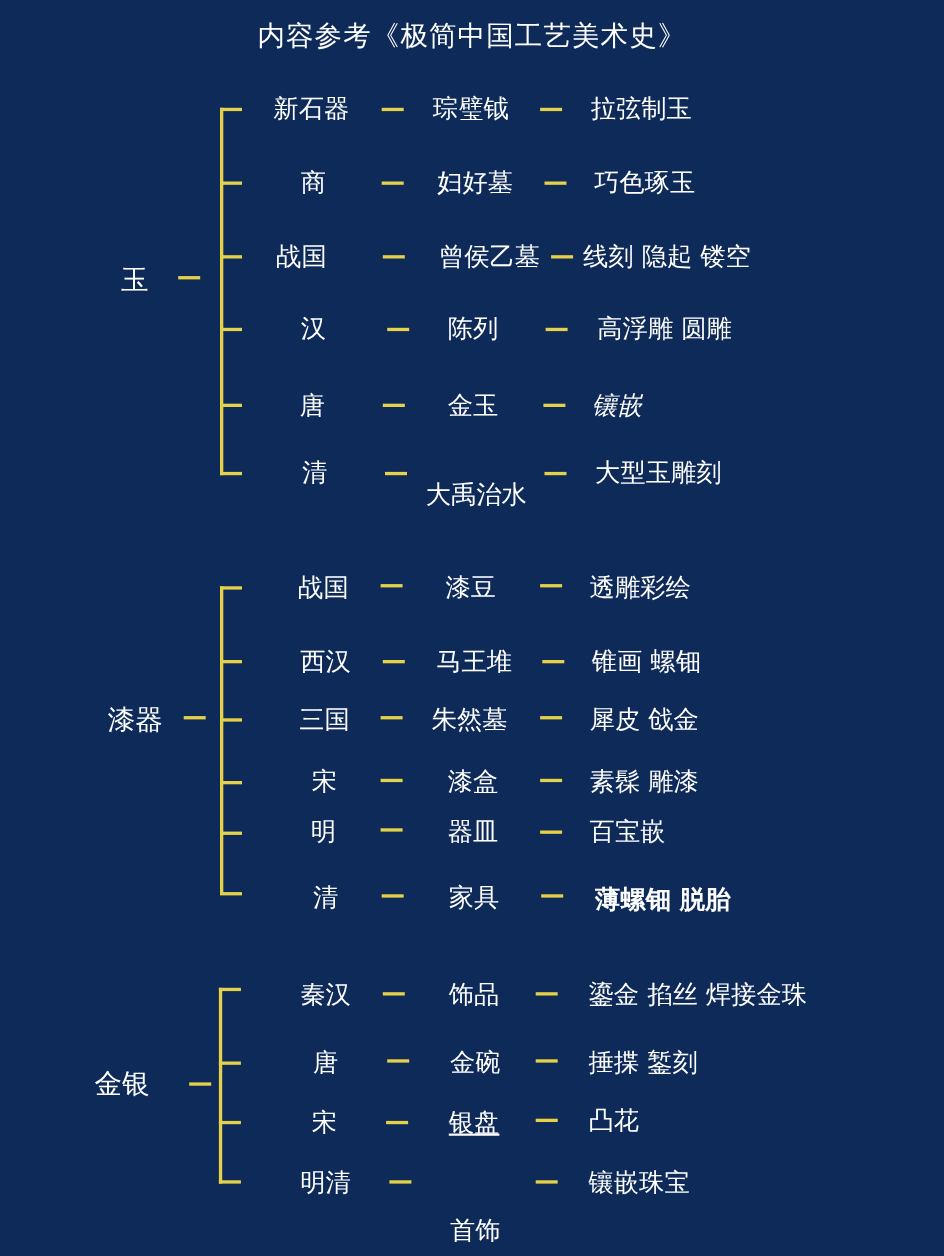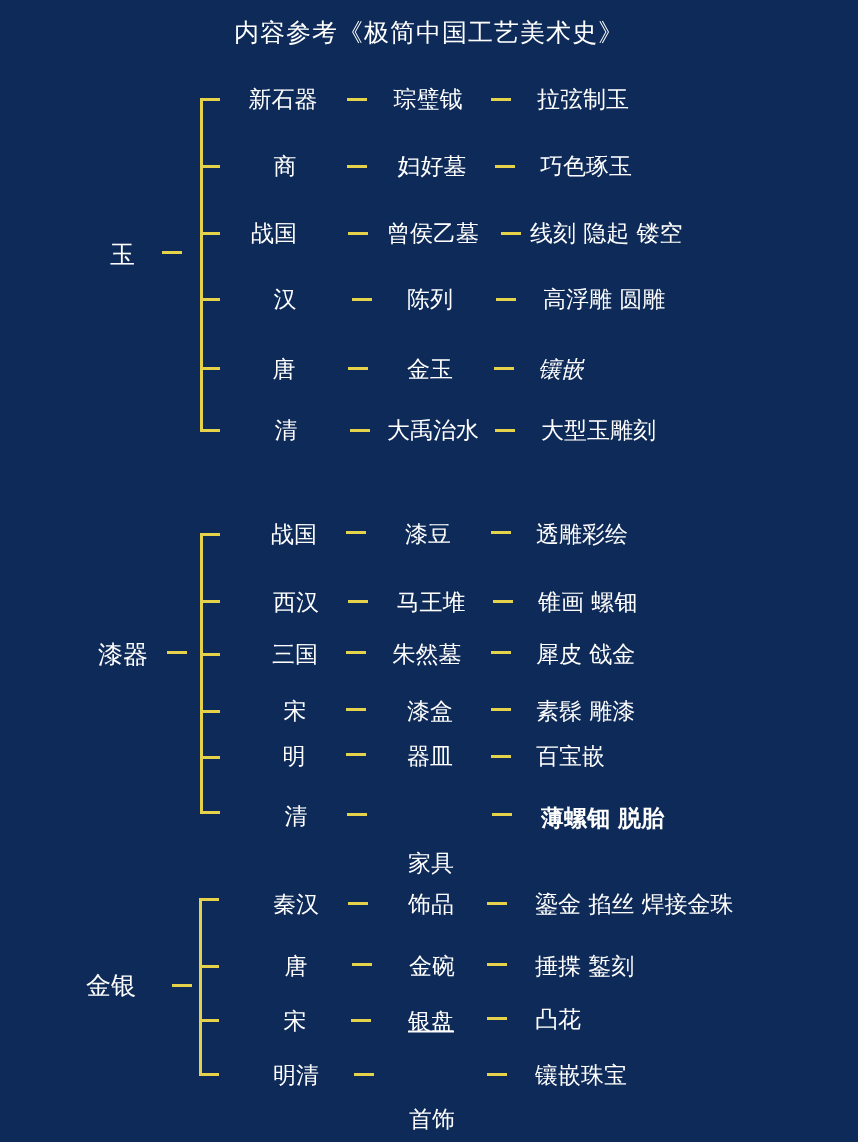--- a/index.html
+++ b/index.html
@@ -54,42 +54,42 @@
   <div class="tick" style="left:200px; top:165px;"></div>
   <div class="cell" style="left:285px; top:166px;">商</div>
   <div class="dash" style="left:347px; top:165px;"></div>
   <div class="cell" style="left:432px; top:166px;">妇好墓</div>
   <div class="dash" style="left:495px; top:165px;"></div>
   <div class="cell left" style="left:540px; top:166px;">巧色琢玉</div>
 
   <div class="tick" style="left:200px; top:232px;"></div>
   <div class="cell" style="left:274px; top:233px;">战国</div>
   <div class="dash" style="left:348px; top:232px;"></div>
-  <div class="cell" style="left:433px; top:233px;">曾侯乙墓</div>
+  <div class="cell" style="left:445px; top:233px;">曾侯乙墓</div>
   <div class="dash" style="left:501px; top:232px;"></div>
   <div class="cell left" style="left:530px; top:233px;">线刻 隐起 镂空</div>
 
   <div class="tick" style="left:200px; top:298px;"></div>
   <div class="cell" style="left:285px; top:299px;">汉</div>
   <div class="dash" style="left:352px; top:298px;"></div>
   <div class="cell" style="left:430px; top:299px;">陈列</div>
   <div class="dash" style="left:496px; top:298px;"></div>
   <div class="cell left" style="left:543px; top:299px;">高浮雕 圆雕</div>
 
   <div class="tick" style="left:200px; top:367px;"></div>
   <div class="cell" style="left:284px; top:369px;">唐</div>
   <div class="dash" style="left:348px; top:367px;"></div>
   <div class="cell" style="left:430px; top:369px;">金玉</div>
   <div class="dash" style="left:494px; top:367px;"></div>
   <div class="cell left" style="left:538px; top:369px;font-style:italic;">镶嵌</div>
 
   <div class="tick" style="left:200px; top:429px;"></div>
   <div class="cell" style="left:286px; top:430px;">清</div>
   <div class="dash" style="left:350px; top:429px;"></div>
-  <div class="cell" style="left:433px; top:430px;">大禹治水</div>
+  <div class="cell" style="left:433px; top:450px;">大禹治水</div>
   <div class="dash" style="left:495px; top:429px;"></div>
   <div class="cell left" style="left:541px; top:430px;text-align:center;">大型玉雕刻</div>
 </div>
 
 <div>
   <div class="cat" style="left:98px; top:654px;">漆器</div>
   <div class="dash" style="left:167px; top:651px;"></div>
   <div class="vline" style="left:200px; top:533px; height:280px;"></div>
 
   <div class="tick" style="left:200px; top:533px;"></div>
@@ -123,21 +123,21 @@
   <div class="tick" style="left:200px; top:756px;"></div>
   <div class="cell" style="left:294px; top:756px;">明</div>
   <div class="dash" style="left:346px; top:753px;"></div>
   <div class="cell" style="left:430px; top:756px;">器皿</div>
   <div class="dash" style="left:491px; top:755px;"></div>
   <div class="cell left" style="left:536px; top:756px;">百宝嵌</div>
 
   <div class="tick" style="left:200px; top:811px;"></div>
   <div class="cell" style="left:296px; top:816px;">清</div>
   <div class="dash" style="left:347px; top:813px;"></div>
-  <div class="cell" style="left:431px; top:816px;margin-top:47px;">家具</div>
+  <div class="cell" style="left:431px; top:816px;">家具</div>
   <div class="dash" style="left:492px; top:813px;"></div>
   <div class="cell left" style="left:541px; top:818px;font-weight:bold;">薄螺钿 脱胎</div>
 </div>
 
 <div>
   <div class="cat" style="left:86px; top:985px;">金银</div>
   <div class="dash" style="left:172px; top:984px;"></div>
   <div class="vline" style="left:199px; top:898px; height:178px;"></div>
 
   <div class="tick" style="left:199px; top:898px;"></div>

